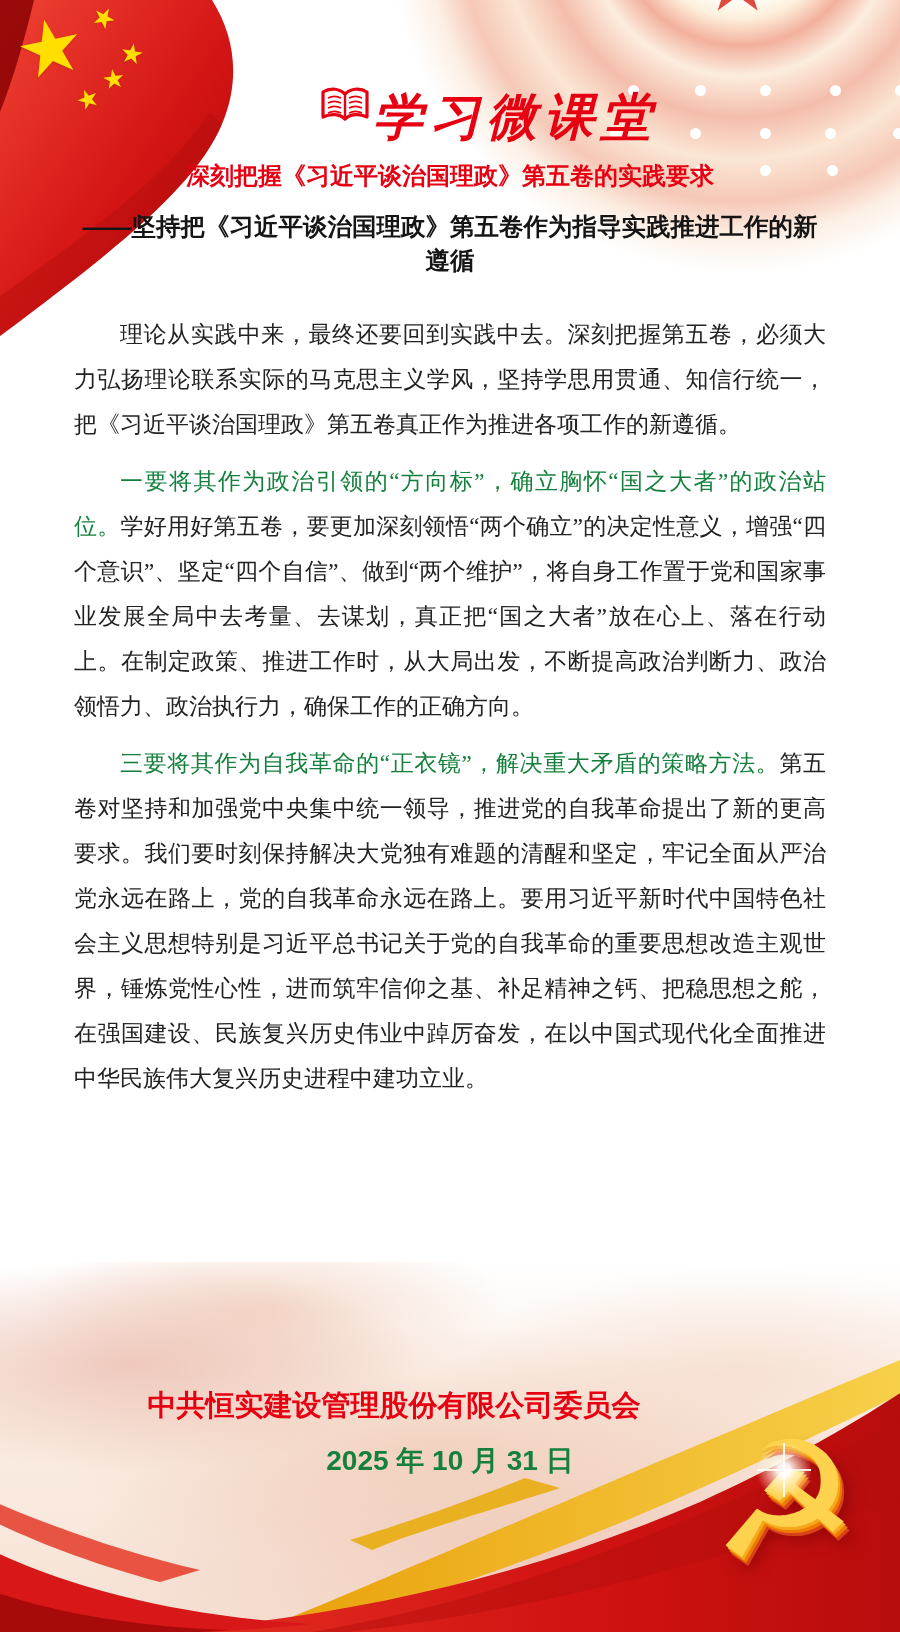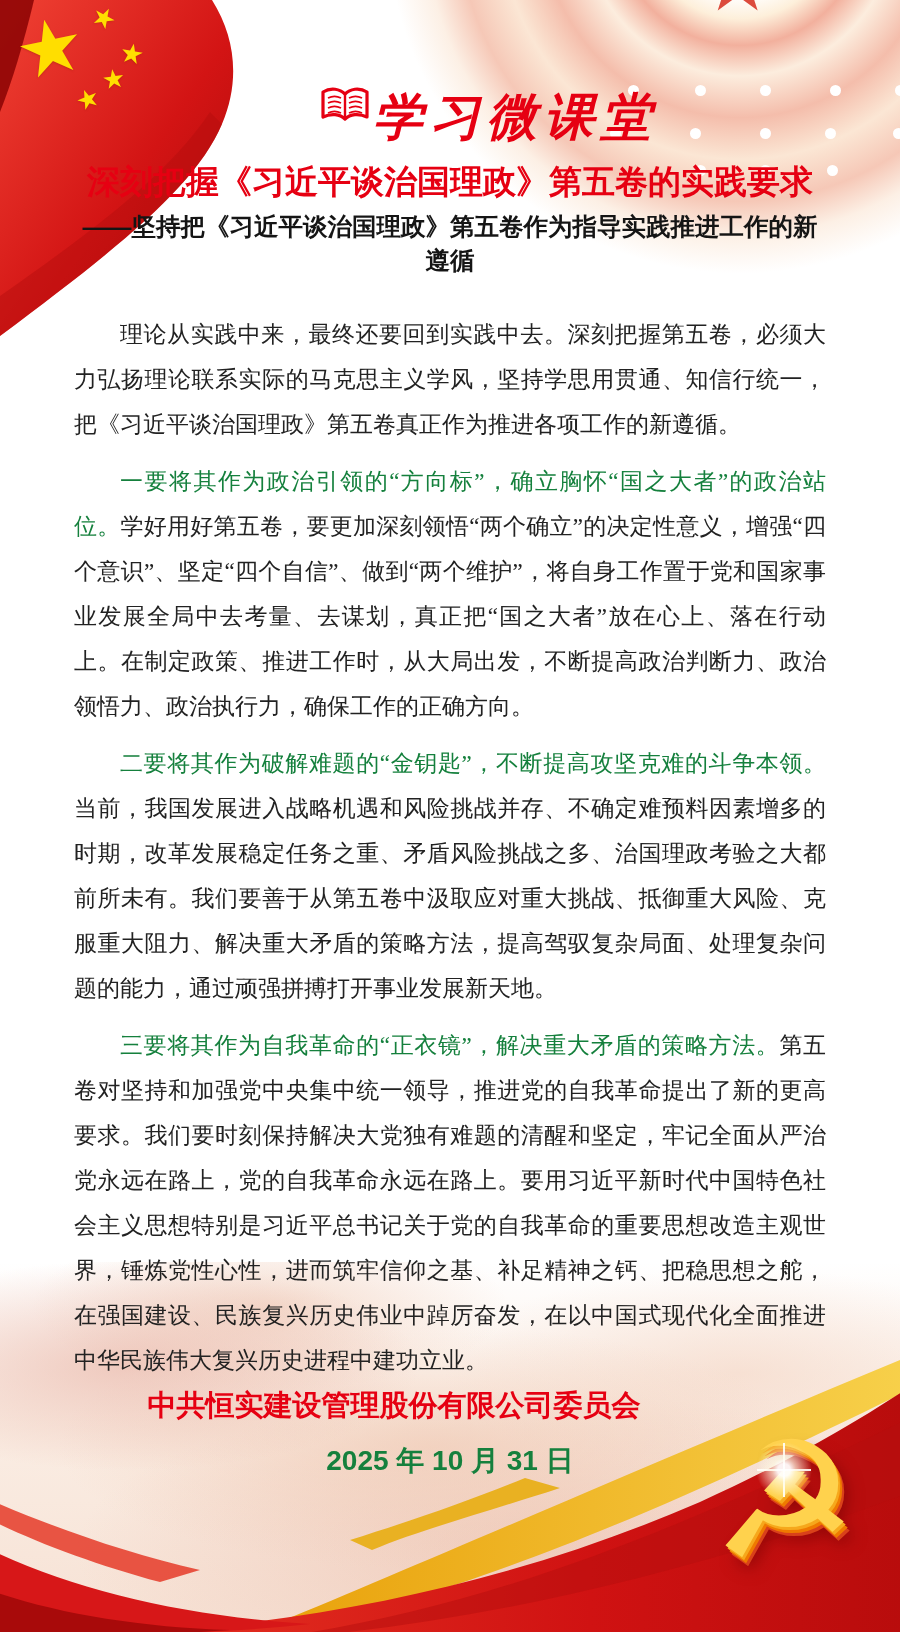--- a/index.html
+++ b/index.html
@@ -35,21 +35,21 @@
   .star-s1{left:92px;top:4px;font-size:27px;transform:rotate(28deg);}
   .star-s2{left:120px;top:40px;font-size:27px;transform:rotate(10deg);}
   .star-s3{left:102px;top:66px;font-size:26px;transform:rotate(-8deg);}
   .star-s4{left:76px;top:86px;font-size:26px;transform:rotate(-22deg);}
 
   
   .logo-row{position:absolute;left:0;top:84px;width:900px;display:flex;justify-content:center;align-items:flex-start;gap:3px;z-index:3;margin-left:39px;}
   .logo-text{color:#e60012;font-size:50px;font-weight:bold;font-style:italic;letter-spacing:7px;
              font-family:"Liberation Serif","DejaVu Serif",serif;}
   .title{position:absolute;left:0;top:160px;width:900px;text-align:center;color:#e60012;
-         font-family:"Liberation Sans","DejaVu Sans",sans-serif;font-weight:bold;font-size:33px;z-index:3;}
+         font-family:"Liberation Sans","DejaVu Sans",sans-serif;font-weight:bold;font-size:24px;z-index:3;}
   .subtitle{position:absolute;left:80px;top:210px;width:740px;text-align:center;color:#151515;
          font-family:"Liberation Sans","DejaVu Sans",sans-serif;font-weight:bold;font-size:24.5px;line-height:34px;z-index:3;}
 
   
   .article{position:absolute;left:62px;top:300px;width:776px;z-index:3;color:#222;
            font-size:23px;line-height:45px;text-align:justify;}
   .article p{margin:12px;text-indent:2em;}
   .lead-red{color:#15803d;}
 
   
@@ -117,21 +117,20 @@
     </span>
     <span class="logo-text">学习微课堂</span>
   </div>
 
   <div class="title">深刻把握《习近平谈治国理政》第五卷的实践要求</div>
   <div class="subtitle">——坚持把《习近平谈治国理政》第五卷作为指导实践推进工作的新遵循</div>
 
   <div class="article">
     <p><span class="lead-red"></span><span>理论从实践中来，最终还要回到实践中去。深刻把握第五卷，必须大力弘扬理论联系实际的马克思主义学风，坚持学思用贯通、知信行统一，把《习近平谈治国理政》第五卷真正作为推进各项工作的新遵循。</span></p>
     <p><span class="lead-red">一要将其作为政治引领的“方向标”，确立胸怀“国之大者”的政治站位。</span><span>学好用好第五卷，要更加深刻领悟“两个确立”的决定性意义，增强“四个意识”、坚定“四个自信”、做到“两个维护”，将自身工作置于党和国家事业发展全局中去考量、去谋划，真正把“国之大者”放在心上、落在行动上。在制定政策、推进工作时，从大局出发，不断提高政治判断力、政治领悟力、政治执行力，确保工作的正确方向。</span></p>
-    <p><span class="lead-red">二要将其作为破解难题的“金钥匙”，不断提高攻坚克难的斗争本领。</span><span>当前，我国发展进入战略机遇和风险挑战并存、不确定难预料因素增多的时期，改革发展稳定任务之重、矛盾风险挑战之多、治国理政考验之大都前所未有。我们要善于从第五卷中汲取应对重大挑战、抵御重大风险、克服重大阻力、解决重大矛盾的策略方法，提高驾驭复杂局面、处理复杂问题的能力，通过顽强拼搏打开事业发展新天地。</span></p>
     <p><span class="lead-red">三要将其作为自我革命的“正衣镜”，解决重大矛盾的策略方法。</span><span>第五卷对坚持和加强党中央集中统一领导，推进党的自我革命提出了新的更高要求。我们要时刻保持解决大党独有难题的清醒和坚定，牢记全面从严治党永远在路上，党的自我革命永远在路上。要用习近平新时代中国特色社会主义思想特别是习近平总书记关于党的自我革命的重要思想改造主观世界，锤炼党性心性，进而筑牢信仰之基、补足精神之钙、把稳思想之舵，在强国建设、民族复兴历史伟业中踔厉奋发，在以中国式现代化全面推进中华民族伟大复兴历史进程中建功立业。</span></p>
   </div>
 
   <div class="signature">中共恒实建设管理股份有限公司委员会</div>
   <div class="date">2025 年 10 月 31 日</div>
 
   <div class="wall"></div>
   <svg class="ribbons" viewBox="0 0 900 370" preserveAspectRatio="none">
     <defs>
       <linearGradient id="rmain" x1="0" y1="0" x2="1" y2="0">

